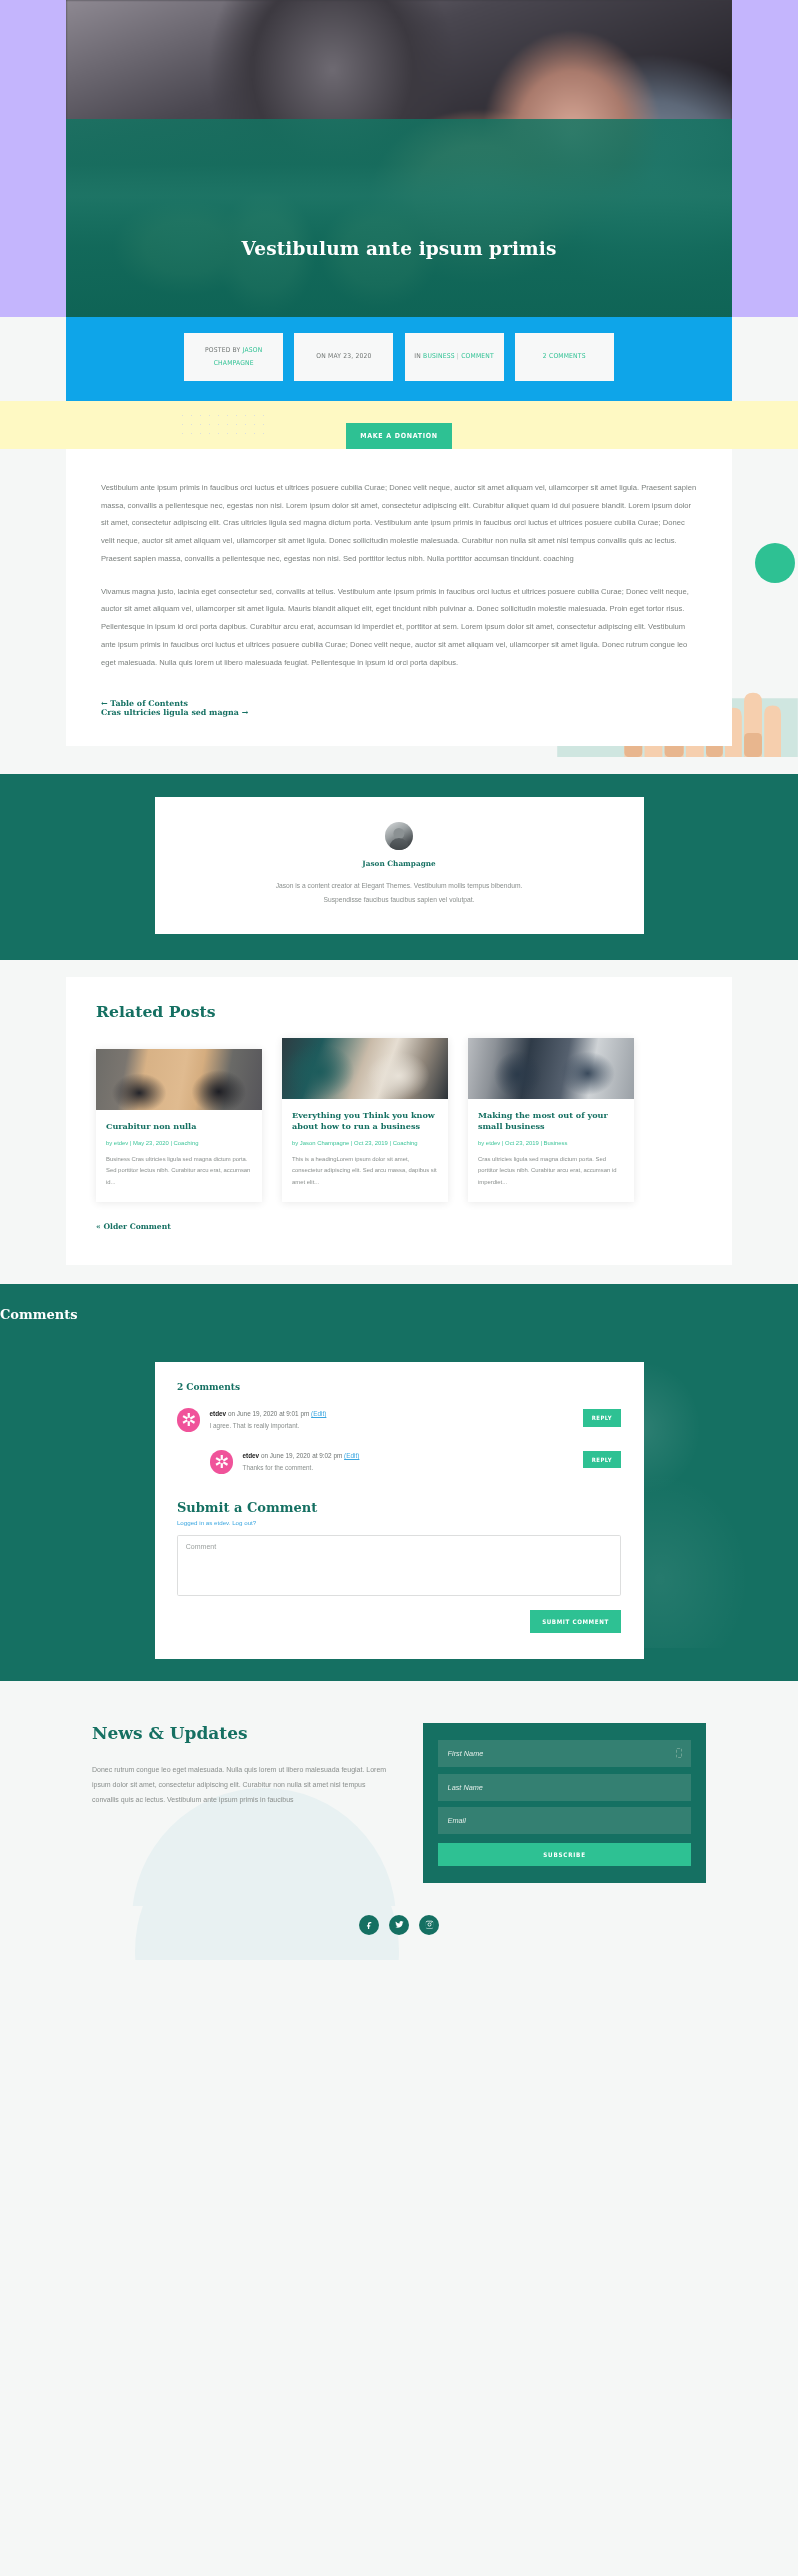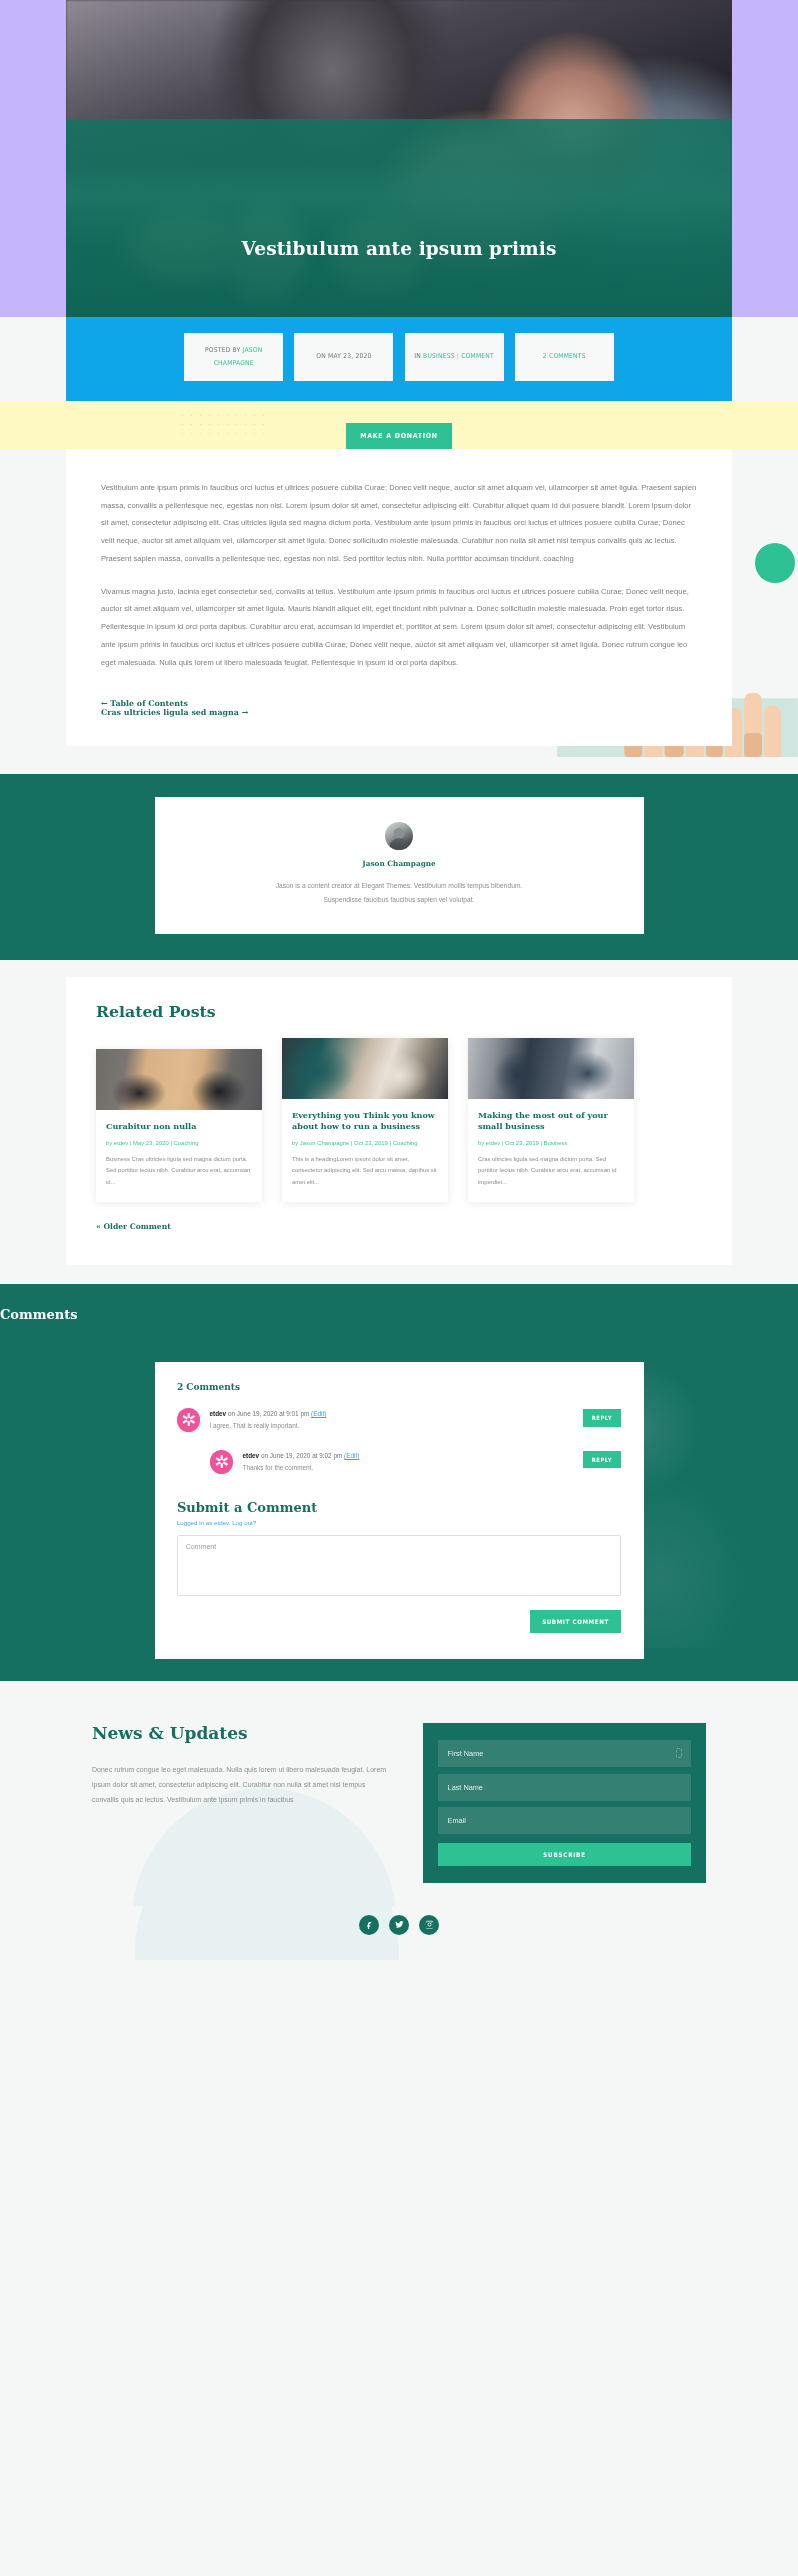--- a/index.html
+++ b/index.html
@@ -253,21 +253,21 @@
     font-family:"DejaVu Serif","Liberation Serif",serif;
     color:#157062; font-size: 17px; font-weight:700; margin-bottom: 20px;
   }
   .news-left p { font-size: 7px; color:#8a8f8d; line-height: 2.1; }
   .subscribe {
     width: 283px; background:#157062; padding: 17px 14.6px 17px 14.6px;
   }
   .sub-field {
     width: 100%; height: 27px; background:#348072; border:none; outline:none;
     color:#eef4f2; font-family:"Liberation Sans",sans-serif; font-size: 7.3px;
-    padding: 0 10px; margin-bottom: 6.2px; position:relative;
+    padding: 0 10px; margin-bottom: 6.2px; position:relative;font-style:italic;
   }
   .sub-field::placeholder { color:#e4eeea; }
   .field-wrap { position:relative; }
   .field-icon {
     position:absolute; right: 9px; top: 7.9px; width: 6.7px; height: 9.5px;
     border:0.6px dashed #7fae9f; border-radius: 1.1px; opacity:.75;
   }
   .btn-subscribe {
     width: 100%; background:#2ec193; color:#fff; border:none; cursor:pointer;
     font-family:"DejaVu Sans Condensed","Liberation Sans",sans-serif;

